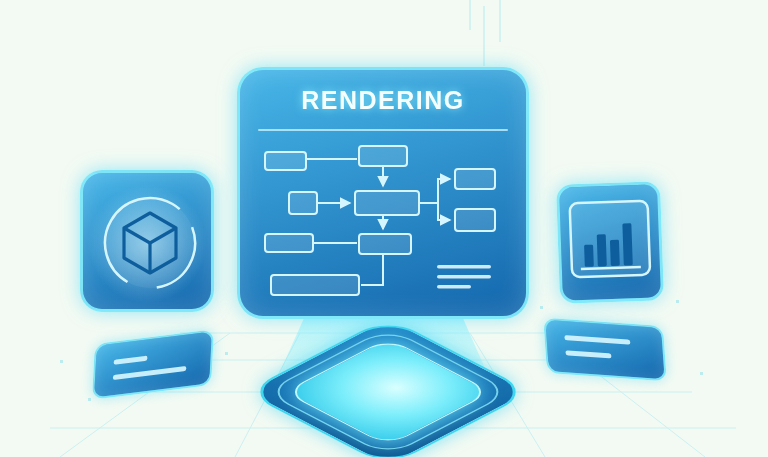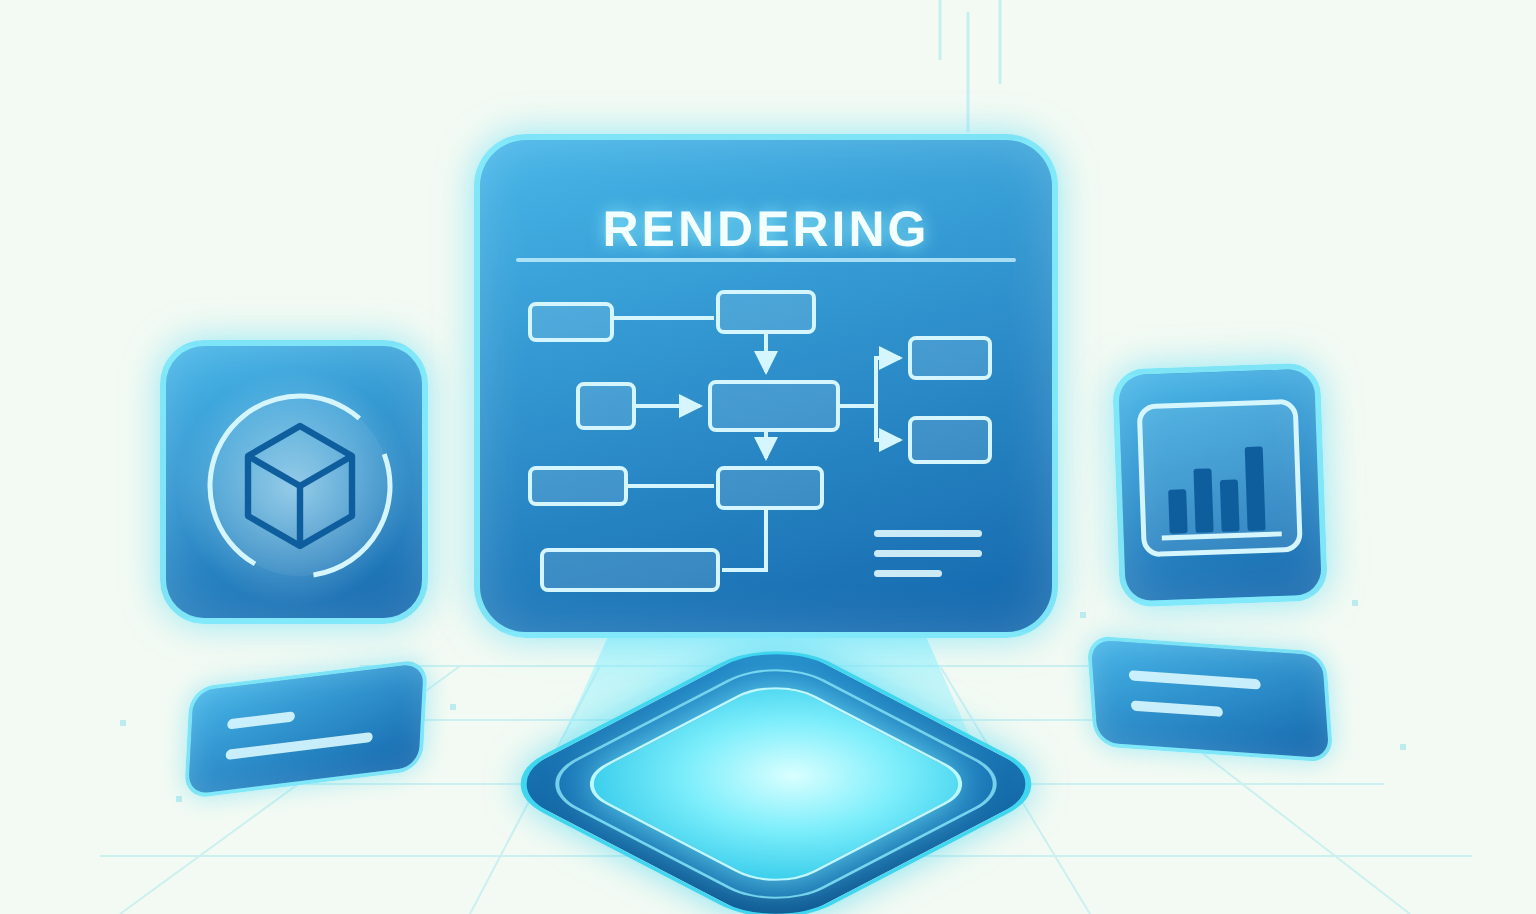--- a/index.html
+++ b/index.html
@@ -25,21 +25,20 @@
     border:3px solid rgba(135,238,252,.92);
     box-shadow:0 0 18px rgba(70,215,245,.55), inset 0 0 26px rgba(255,255,255,.18);
   }
 
   
   .main-panel{left:237px;top:67px;width:292px;height:252px;border-radius:26px;z-index:5;}
   .panel-title{
     position:absolute;left:0;right:0;top:16px;text-align:center;
     font-size:25px;font-weight:700;letter-spacing:1.5px;color:var(--text);
     text-shadow:0 0 8px rgba(150,245,255,.8);
-    margin-top:15px;
   }
   .panel-divider{position:absolute;left:18px;right:18px;top:59px;height:2px;
     background:rgba(208,246,255,.75);border-radius:1px;}
   .flow-svg{position:absolute;left:0;top:72px;width:292px;height:171px;}
 
   
   .left-card{left:80px;top:170px;width:134px;height:142px;border-radius:22px;z-index:4;
     background:radial-gradient(circle at 50% 52%,rgba(222,250,255,.55) 0%,rgba(120,210,245,0) 62%),
                linear-gradient(160deg,var(--panel-top),var(--panel-bottom));}
   .right-card{left:558px;top:183px;width:104px;height:119px;border-radius:16px;z-index:4;

